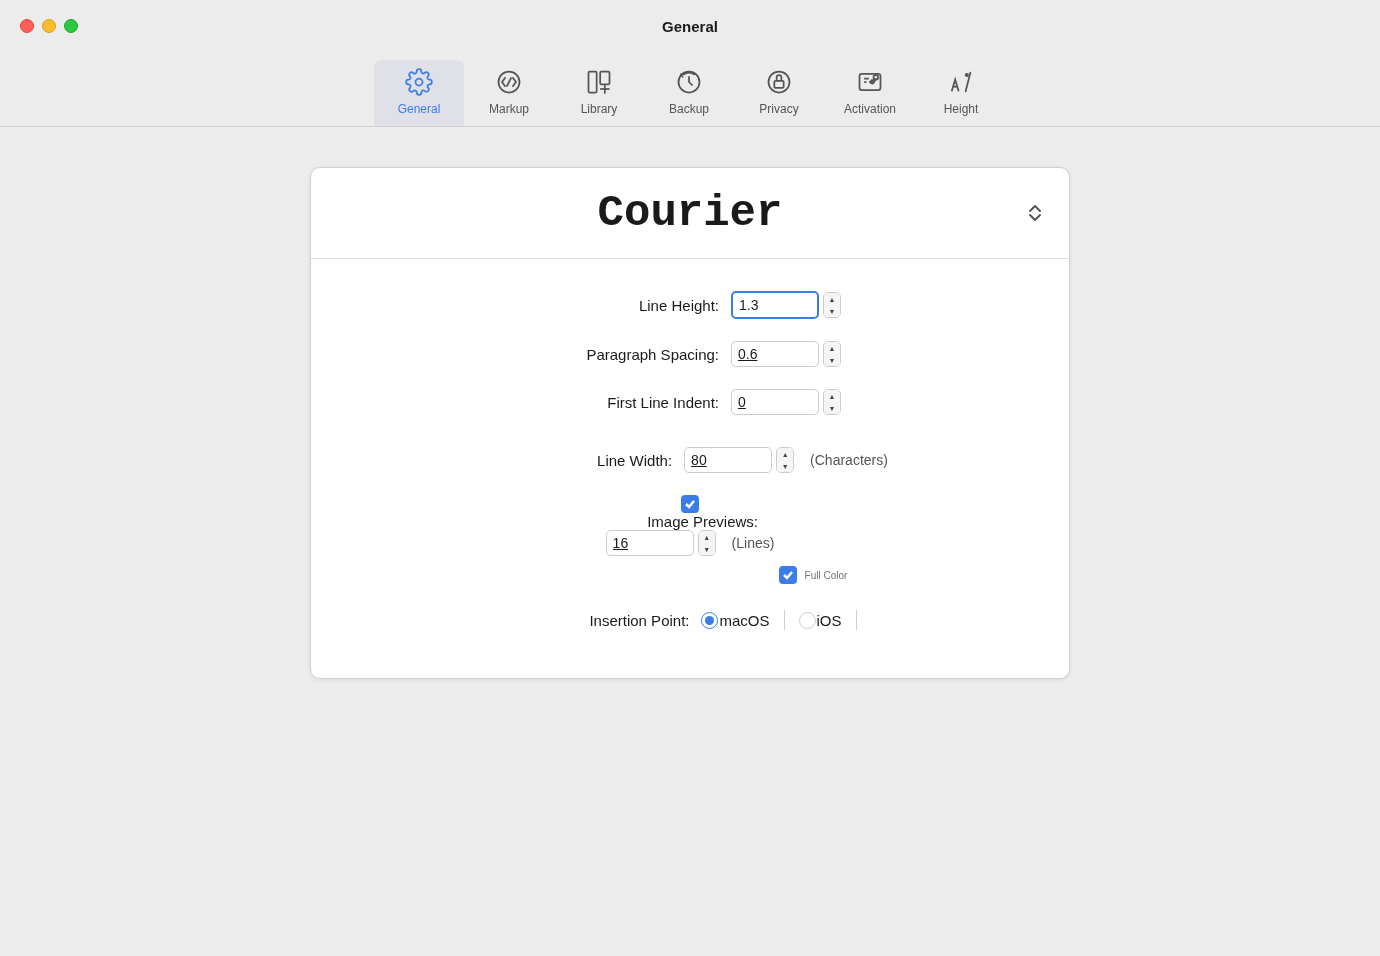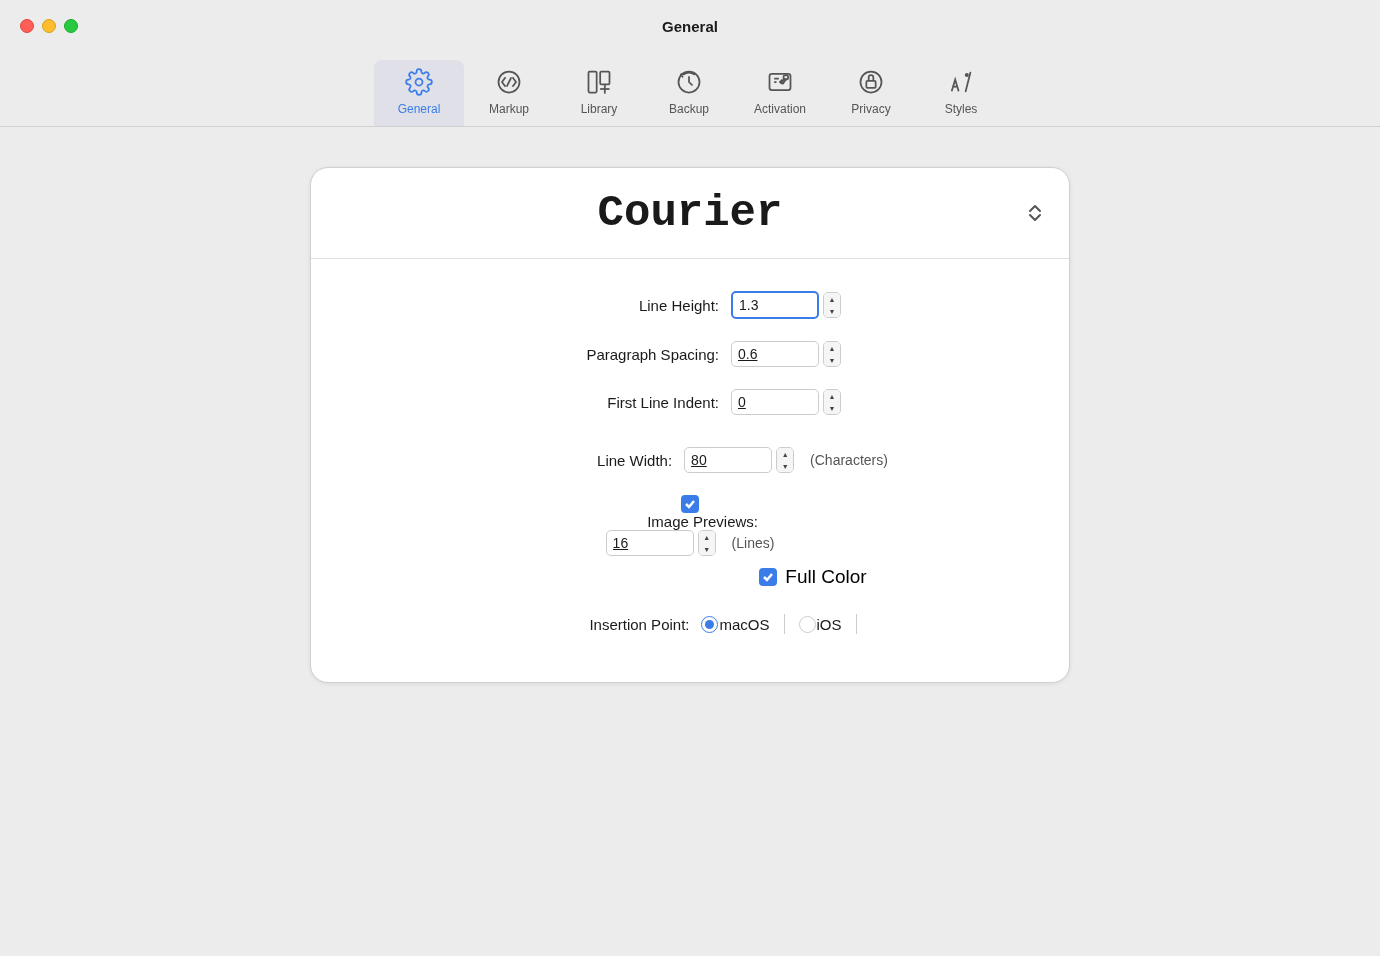--- a/index.html
+++ b/index.html
@@ -123,21 +123,21 @@
       width: 100%;
       display: flex;
       align-items: flex-start;
       justify-content: center;
       padding: 40px 20px;
       background: #ececec;
     }
 
     .settings-panel {
       background: white;
-      border-radius: 18px;
+      border-radius: 10px;
       border: 1px solid #d0d0d0;
       width: 760px;
       box-shadow: 0 1px 4px rgba(0,0,0,0.08);
       overflow: hidden;
     }
 
     
     .font-selector {
       display: flex;
       align-items: center;
@@ -270,22 +270,22 @@
 
     .checkbox-blue svg {
       width: 12px;
       height: 12px;
       stroke: white;
       stroke-width: 2.5;
       fill: none;
     }
 
     .checkbox-label {
-      font-size: 19px;
-      color: #000000;
+      font-size: 10px;
+      color: #737373;
     }
 
     
     .radio-row {
       display: flex;
       align-items: center;
       justify-content: center;
       margin-top: 16px;
       margin-bottom: 8px;
     }
@@ -410,51 +410,51 @@
           <path d="M7.5 5.5a7 7 0 0 1 9 0" stroke-linecap="round"></path>
           <path d="M6.5 7.5 5 5.5l2.5-.5" stroke-linecap="round" stroke-linejoin="round"></path>
         </svg>
       </div>
       <span class="tab-label">Backup</span>
     </div>
 
     <div class="tab-item">
       <div class="tab-icon">
         <svg viewBox="0 0 24 24" stroke-width="1.5" fill="none" stroke="#555">
+          <circle cx="12" cy="12" r="9"></circle>
+          <rect x="8" y="11" width="8" height="6" rx="1"></rect>
+          <path d="M10 11V8a2 2 0 0 1 4 0v3"></path>
+        </svg>
+      </div>
+      <span class="tab-label">Privacy</span>
+    </div>
+
+    <div class="tab-item">
+      <div class="tab-icon">
+        <svg viewBox="0 0 24 24" stroke-width="1.5" fill="none" stroke="#555">
           <rect x="3" y="5" width="18" height="14" rx="2"></rect>
           <path d="M7 9h4M7 12h2"></path>
           <path d="M16 9l-3 3 1.5 1.5 3-4.5" stroke-linejoin="round"></path>
           <circle cx="17" cy="8" r="2" fill="none"></circle>
           <path d="M14 10l-2 2 1 1 2-2.5"></path>
         </svg>
       </div>
       <span class="tab-label">Activation</span>
     </div>
 
     <div class="tab-item">
       <div class="tab-icon">
         <svg viewBox="0 0 24 24" stroke-width="1.5" fill="none" stroke="#555">
-          <circle cx="12" cy="12" r="9"></circle>
-          <rect x="8" y="11" width="8" height="6" rx="1"></rect>
-          <path d="M10 11V8a2 2 0 0 1 4 0v3"></path>
-        </svg>
-      </div>
-      <span class="tab-label">Privacy</span>
-    </div>
-
-    <div class="tab-item">
-      <div class="tab-icon">
-        <svg viewBox="0 0 24 24" stroke-width="1.5" fill="none" stroke="#555">
           <path d="M20 4l-4 16" stroke-linecap="round"></path>
           <path d="M4 20l3-10 3 10"></path>
           <line x1="5.5" y1="16" x2="8.5" y2="16"></line>
           <circle cx="17" cy="6" r="1" fill="#555"></circle>
         </svg>
       </div>
-      <span class="tab-label">Styles</span>
+      <span class="tab-label">Height</span>
     </div>
 
   </div>
 </div>
 
 <div class="content">
   <div class="settings-panel">
 
     <div class="font-selector">
       <div style="flex:1"></div>

